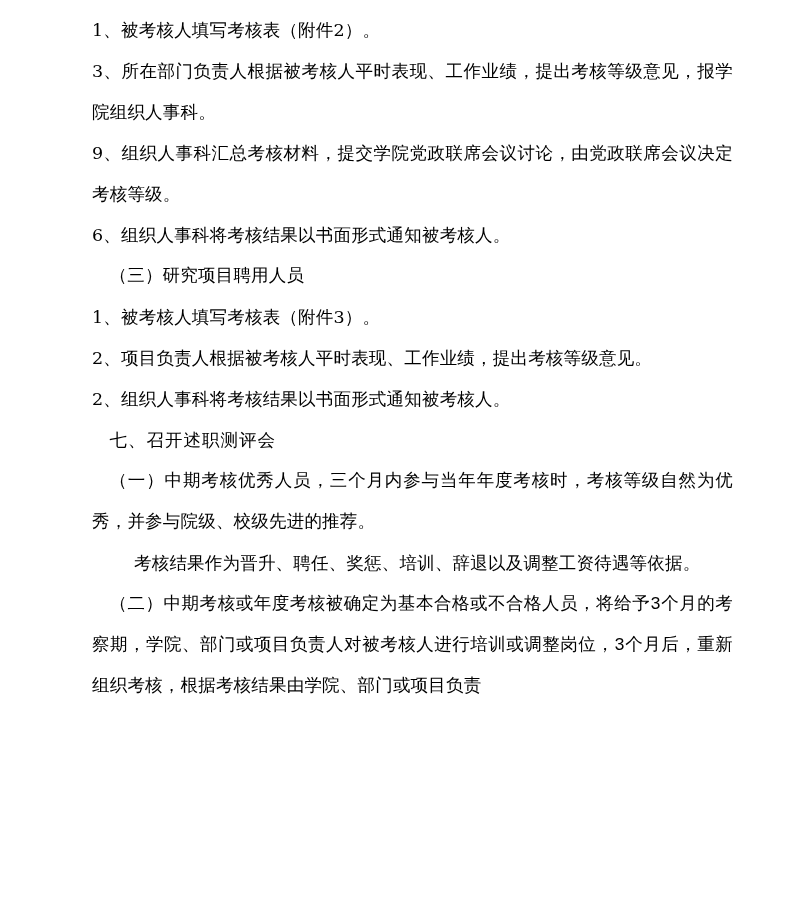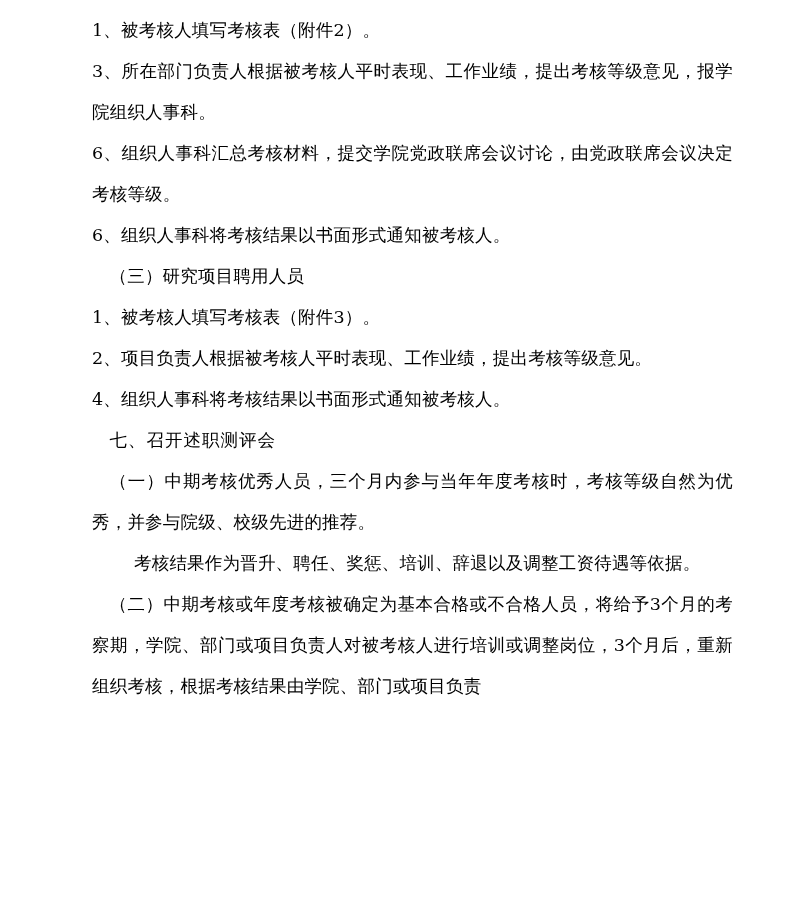--- a/index.html
+++ b/index.html
@@ -26,38 +26,39 @@
     font-size: 17.5px;
     line-height: 41px;
     text-align: justify;
     text-justify: inter-ideograph;
     margin: 0;
     letter-spacing: 0.2px;
     white-space: pre-wrap;
   }
   .indent-1 {
     text-indent: 1em;
+    font-family: Liberation Mono, monospace;
   }
   .indent-2 {
     text-indent: 2.4em;
   }
   .heading {
     text-indent: 1em;
     letter-spacing: 1px;
   }
 </style>
 </head>
 <body>
 
 <div class="page">
   <p class="para">1、被考核人填写考核表（附件2）。</p>
   <p class="para">3、所在部门负责人根据被考核人平时表现、工作业绩，提出考核等级意见，报学院组织人事科。</p>
-  <p class="para">6、组织人事科汇总考核材料，提交学院党政联席会议讨论，由党政联席会议决定考核等级。</p>
+  <p class="para">9、组织人事科汇总考核材料，提交学院党政联席会议讨论，由党政联席会议决定考核等级。</p>
   <p class="para">6、组织人事科将考核结果以书面形式通知被考核人。</p>
   <p class="para indent-1">（三）研究项目聘用人员</p>
   <p class="para">1、被考核人填写考核表（附件3）。</p>
   <p class="para">2、项目负责人根据被考核人平时表现、工作业绩，提出考核等级意见。</p>
-  <p class="para">4、组织人事科将考核结果以书面形式通知被考核人。</p>
+  <p class="para">2、组织人事科将考核结果以书面形式通知被考核人。</p>
   <p class="para heading">七、召开述职测评会</p>
   <p class="para indent-1">（一）中期考核优秀人员，三个月内参与当年年度考核时，考核等级自然为优秀，并参与院级、校级先进的推荐。</p>
   <p class="para indent-2">考核结果作为晋升、聘任、奖惩、培训、辞退以及调整工资待遇等依据。</p>
   <p class="para indent-1">（二）中期考核或年度考核被确定为基本合格或不合格人员，将给予3个月的考察期，学院、部门或项目负责人对被考核人进行培训或调整岗位，3个月后，重新组织考核，根据考核结果由学院、部门或项目负责</p>
 </div>
 
 </body></html>

